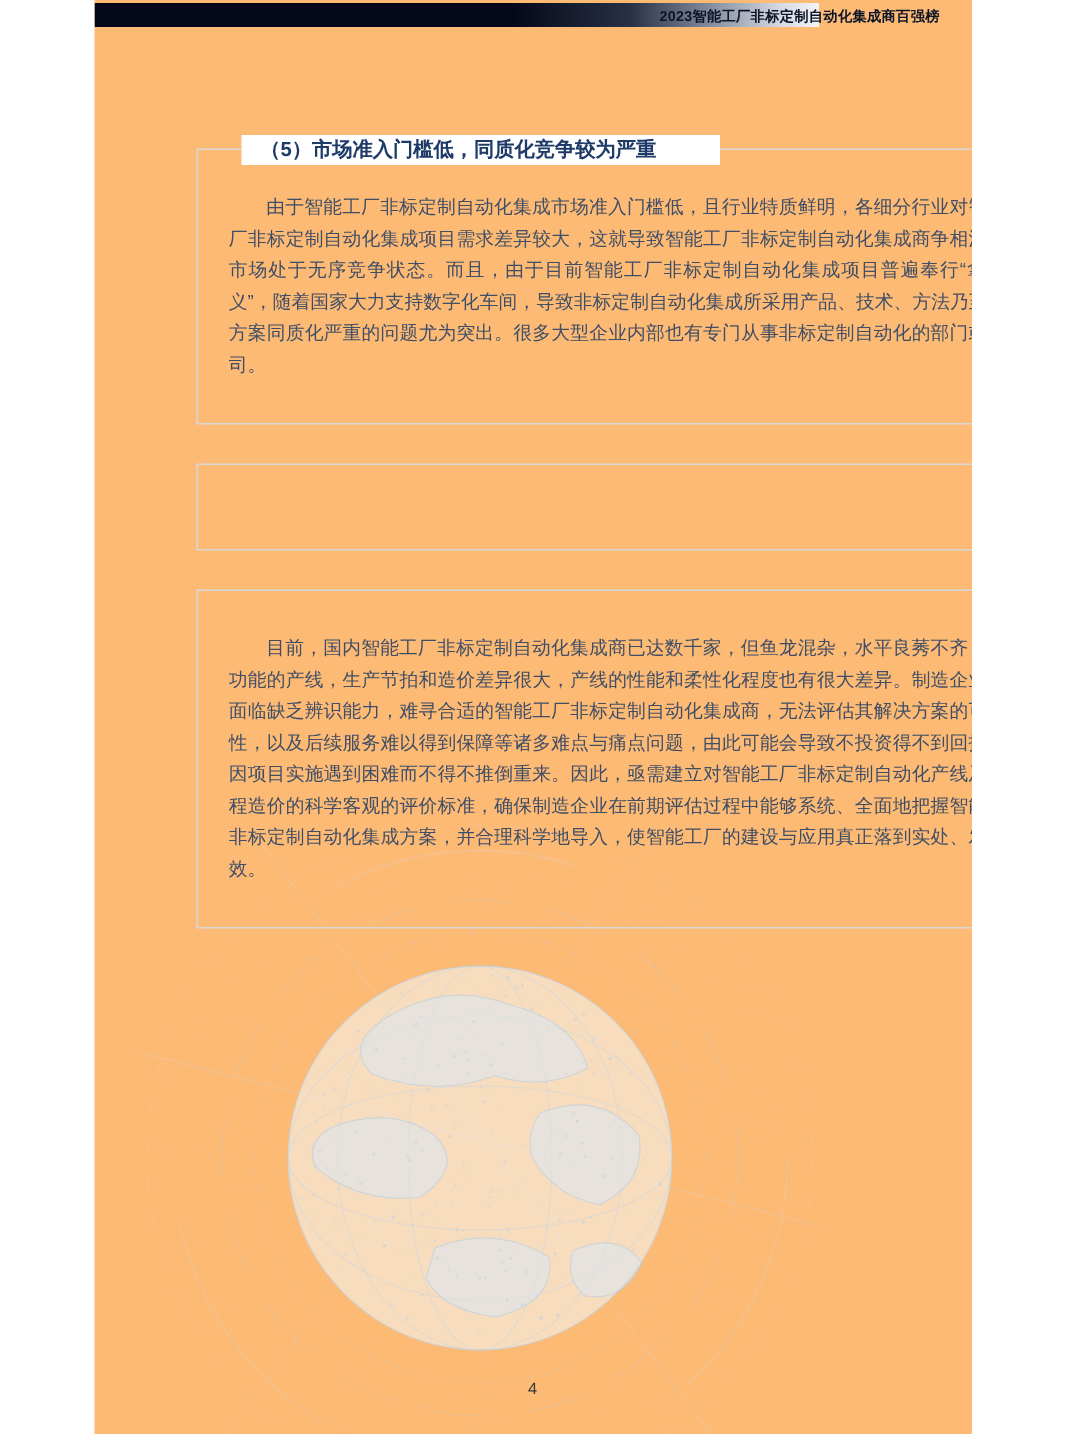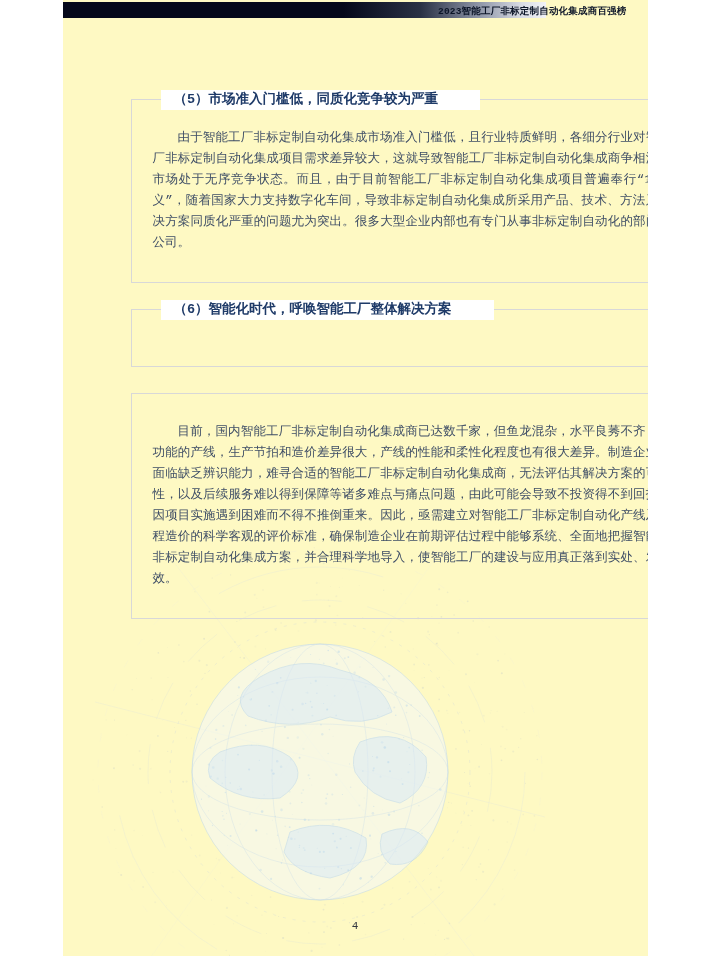--- a/index.html
+++ b/index.html
@@ -4,23 +4,22 @@
 <style>
   * { margin: 0; padding: 0; box-sizing: border-box; }
   html, body { background: #ffffff; }
   body { font-family: "Liberation Sans", "DejaVu Sans", sans-serif; }
 
   .page {
     position: relative;
     width: 585px;
     height: 956px;
     margin: 0 auto;
-    background: #fef9c3;
+    background: #fdba74;
     overflow: hidden;
-    font-family: Liberation Mono, monospace;
   }
 
   
   .header-bar {
     position: absolute;
     top: 2px;
     left: 0;
     width: 483px;
     height: 16px;
     background: linear-gradient(to right,
@@ -621,21 +620,20 @@
   </div>
 
   <div class="content">
 
     <section class="panel">
       <div class="panel-title">（5）市场准入门槛低，同质化竞争较为严重</div>
       <p>由于智能工厂非标定制自动化集成市场准入门槛低，且行业特质鲜明，各细分行业对智能工厂非标定制自动化集成项目需求差异较大，这就导致智能工厂非标定制自动化集成商争相涌入，市场处于无序竞争状态。而且，由于目前智能工厂非标定制自动化集成项目普遍奉行“拿来主义”，随着国家大力支持数字化车间，导致非标定制自动化集成所采用产品、技术、方法乃至解决方案同质化严重的问题尤为突出。很多大型企业内部也有专门从事非标定制自动化的部门或子公司。</p>
     </section>
 
     <section class="panel">
-      <div class="panel-title">（6）智能化时代，呼唤智能工厂整体解决方案</div>
     </section>
 
     <section class="panel">
       <p>目前，国内智能工厂非标定制自动化集成商已达数千家，但鱼龙混杂，水平良莠不齐，同样功能的产线，生产节拍和造价差异很大，产线的性能和柔性化程度也有很大差异。制造企业往往面临缺乏辨识能力，难寻合适的智能工厂非标定制自动化集成商，无法评估其解决方案的可实施性，以及后续服务难以得到保障等诸多难点与痛点问题，由此可能会导致不投资得不到回报，或因项目实施遇到困难而不得不推倒重来。因此，亟需建立对智能工厂非标定制自动化产线及其工程造价的科学客观的评价标准，确保制造企业在前期评估过程中能够系统、全面地把握智能工厂非标定制自动化集成方案，并合理科学地导入，使智能工厂的建设与应用真正落到实处、发挥实效。</p>
     </section>
 
   </div>
 
   <div class="page-number">4</div>
 

